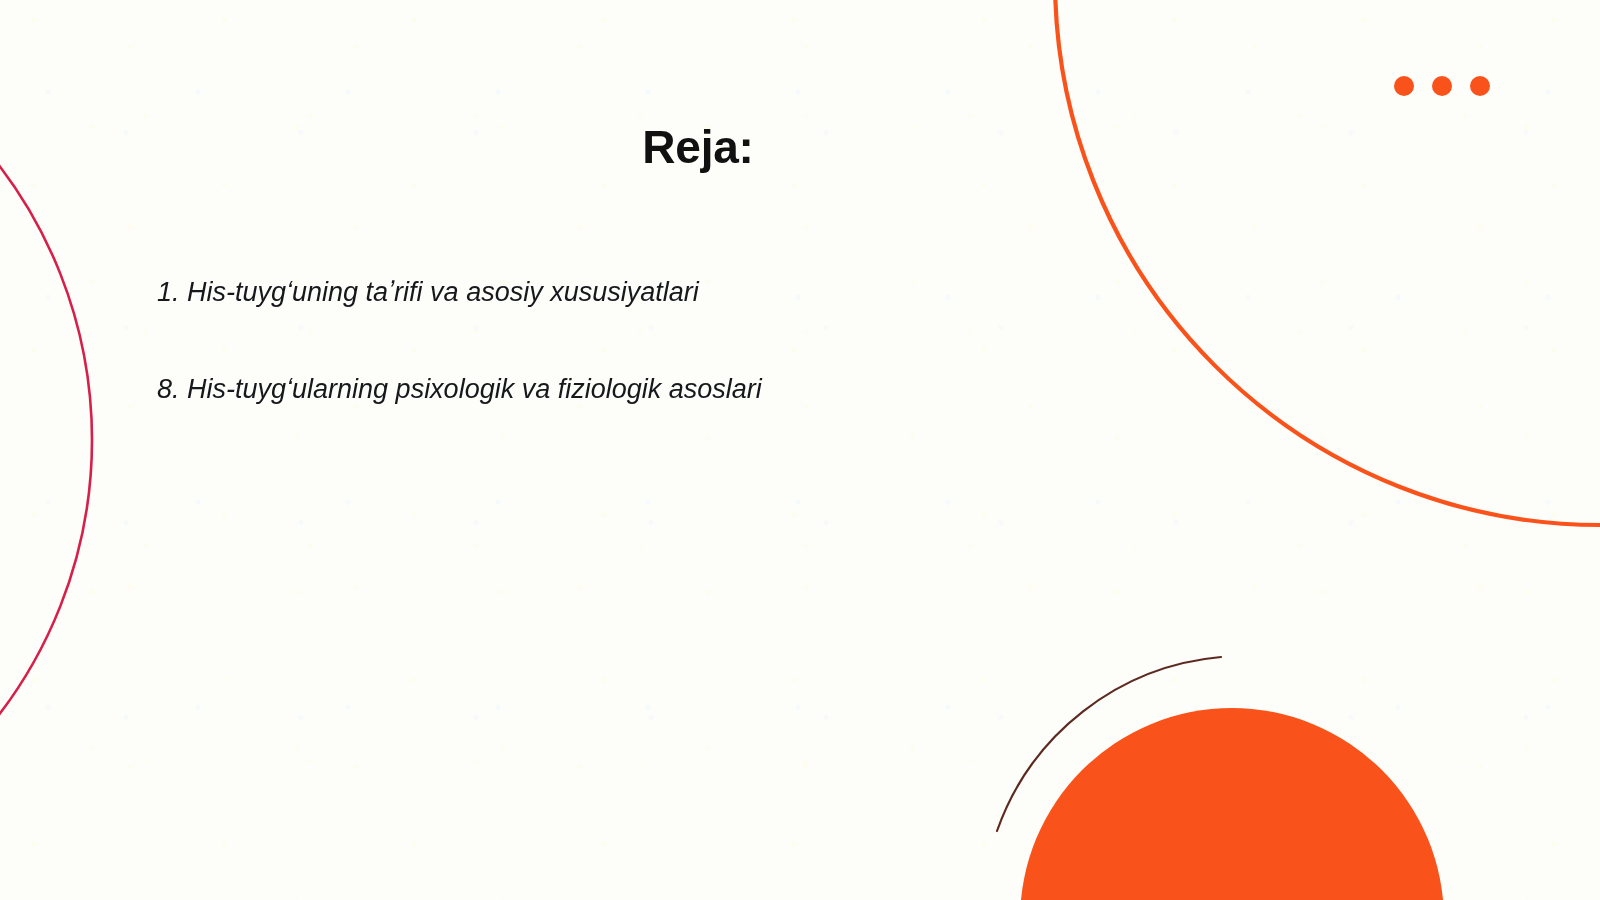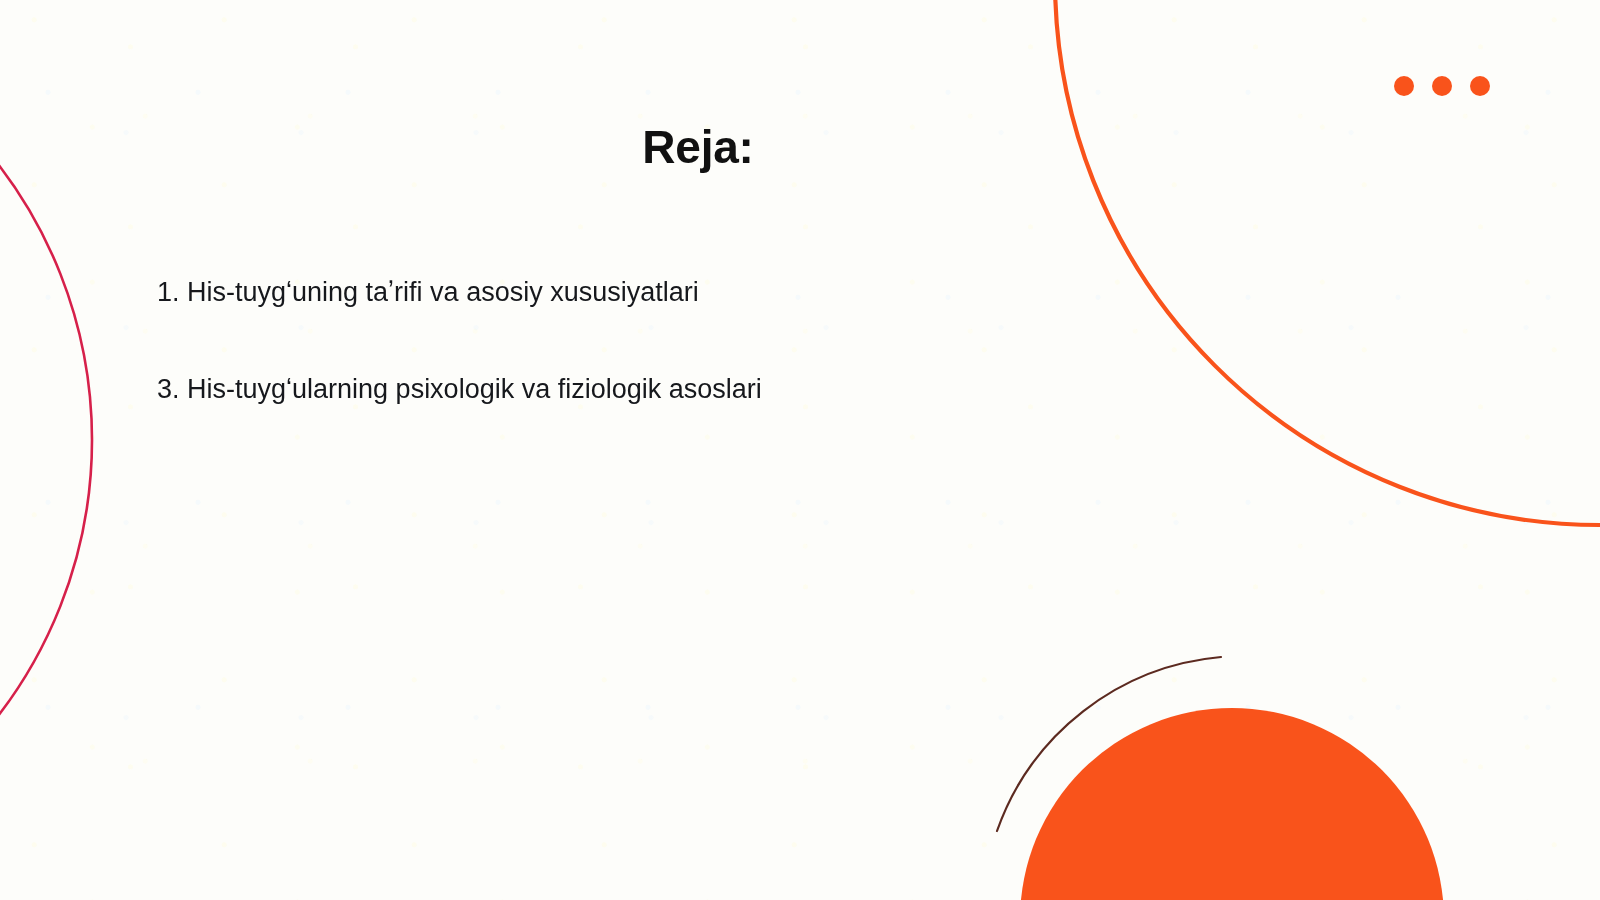--- a/index.html
+++ b/index.html
@@ -87,20 +87,21 @@
     position: absolute;
     left: 157px;
     top: 276px;
     width: 1020px;
     list-style: none;
     margin: 0;
     padding: 0;
   }
   .agenda-item {
     font-size: 27px;
+    font-style: italic;
     font-weight: 400;
     color: #16181c;
     line-height: 1.2;
     height: 97px;
     white-space: nowrap;
   }
 </style>
 </head>
 <body style="background: rgb(253, 253, 250);">
 
@@ -124,17 +125,17 @@
     <span class="dot" style="background: rgb(249, 83, 27);"></span>
     <span class="dot" style="background: rgb(249, 83, 27);"></span>
   </div>
 
   <div class="content">
 
     <div class="slide-title">Reja:</div>
 
     <ul class="agenda">
       <li class="agenda-item">1. His-tuygʻuning taʼrifi va asosiy xususiyatlari</li>
-      <li class="agenda-item">3. His-tuygʻularning psixologik va fiziologik asoslari</li>
+      <li class="agenda-item">8. His-tuygʻularning psixologik va fiziologik asoslari</li>
     </ul>
 
   </div>
 </div>
 
 </body></html>

